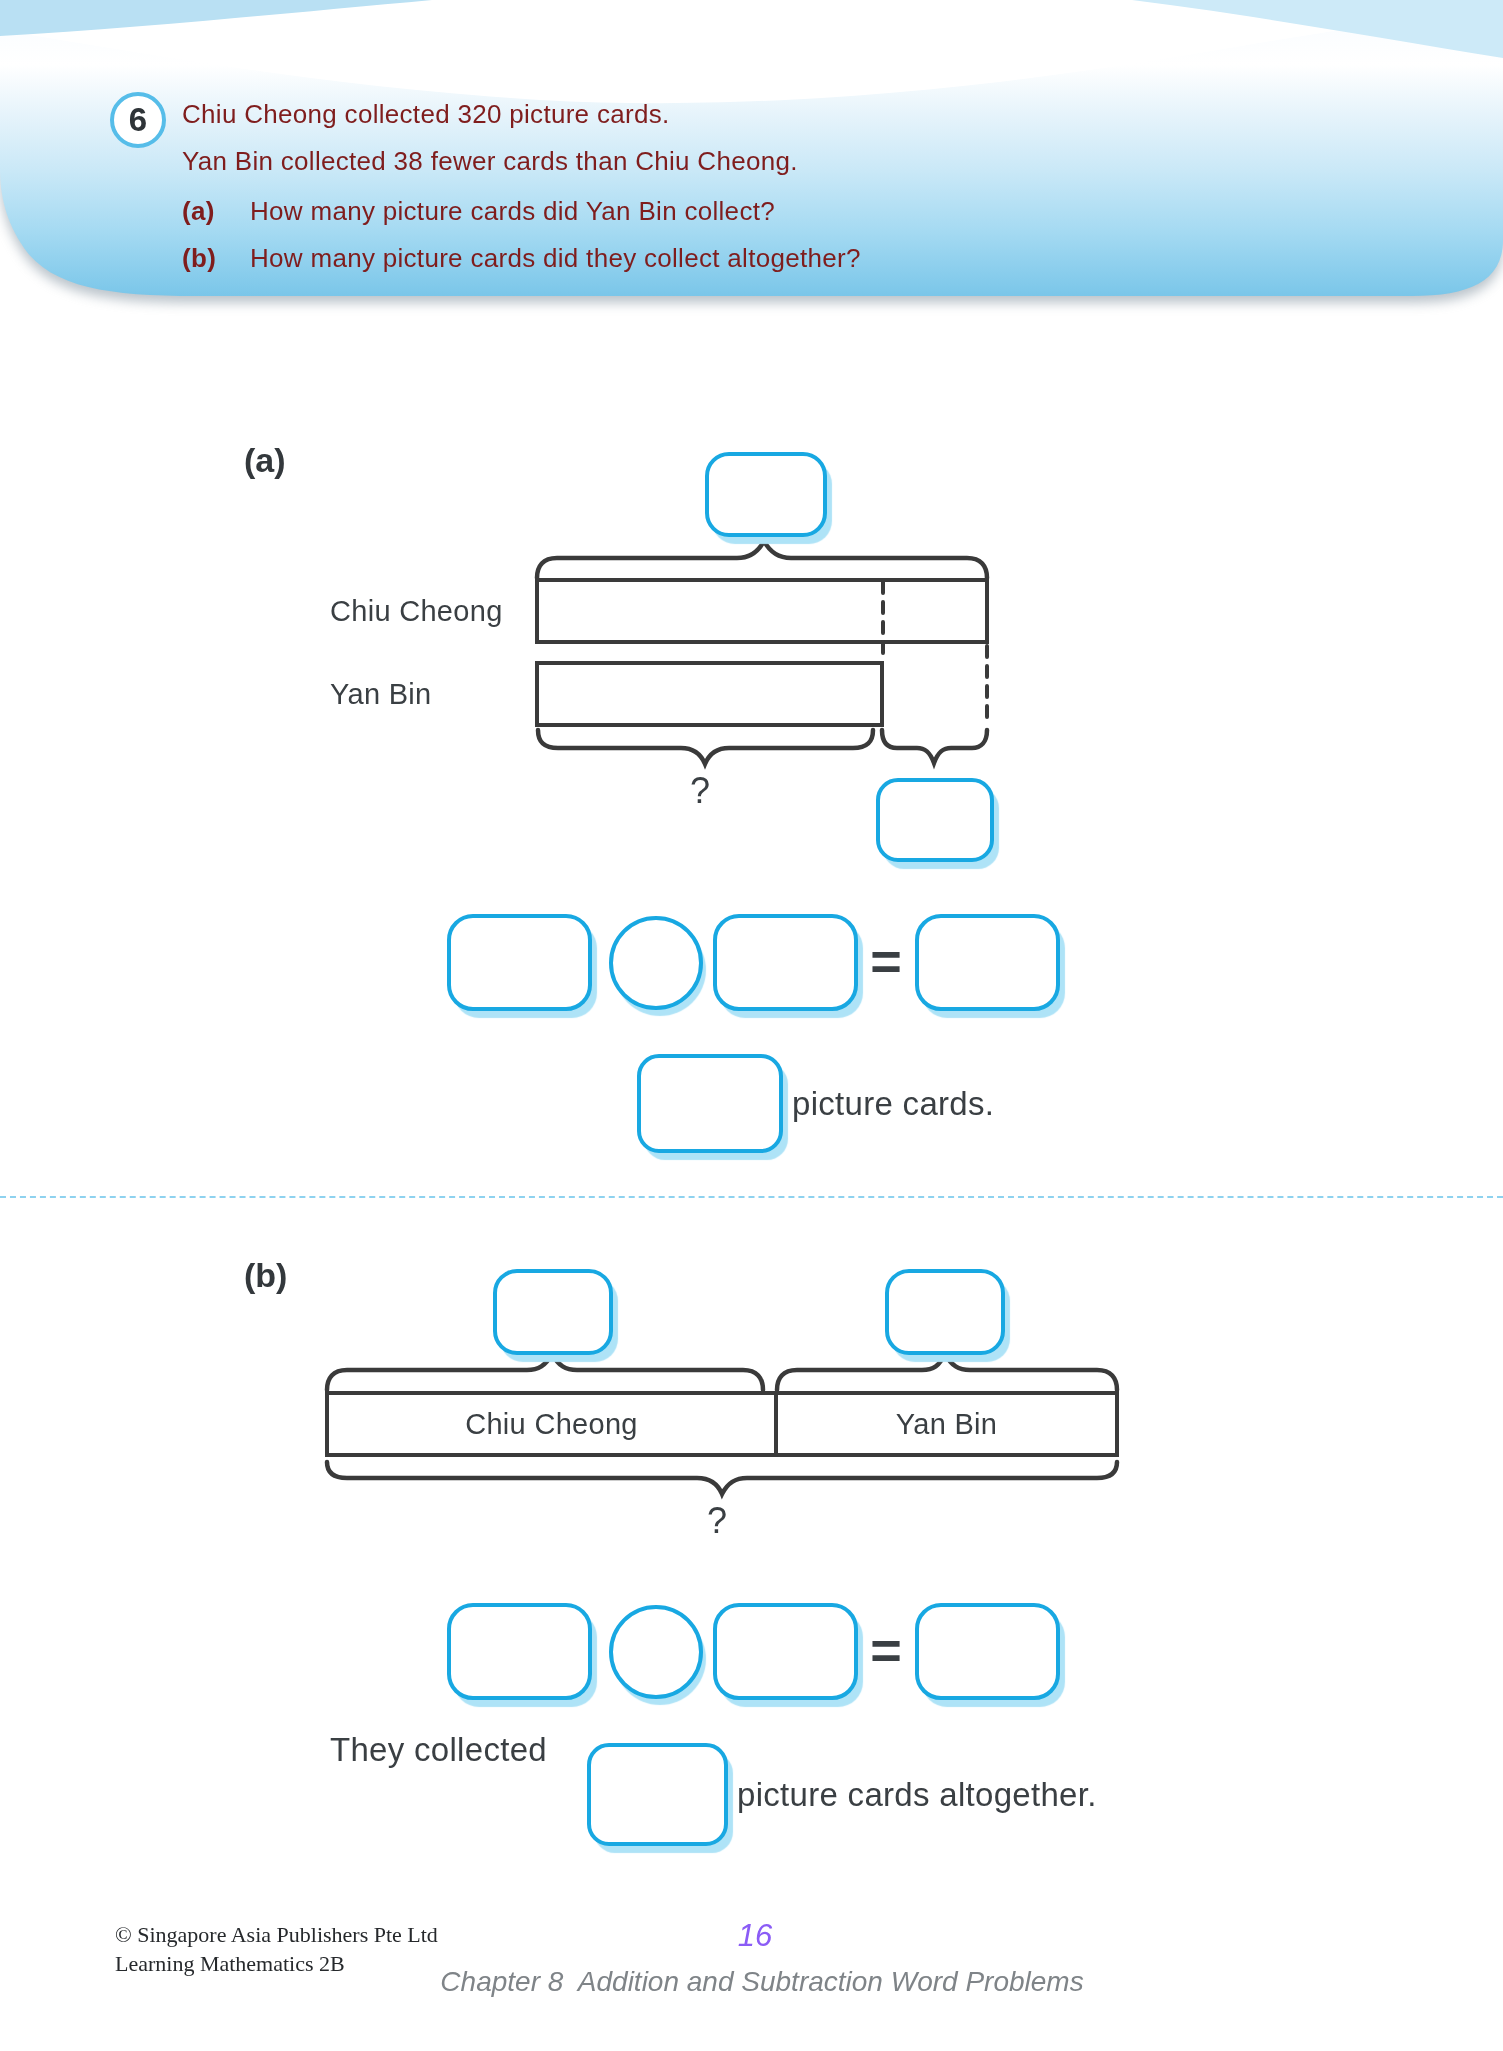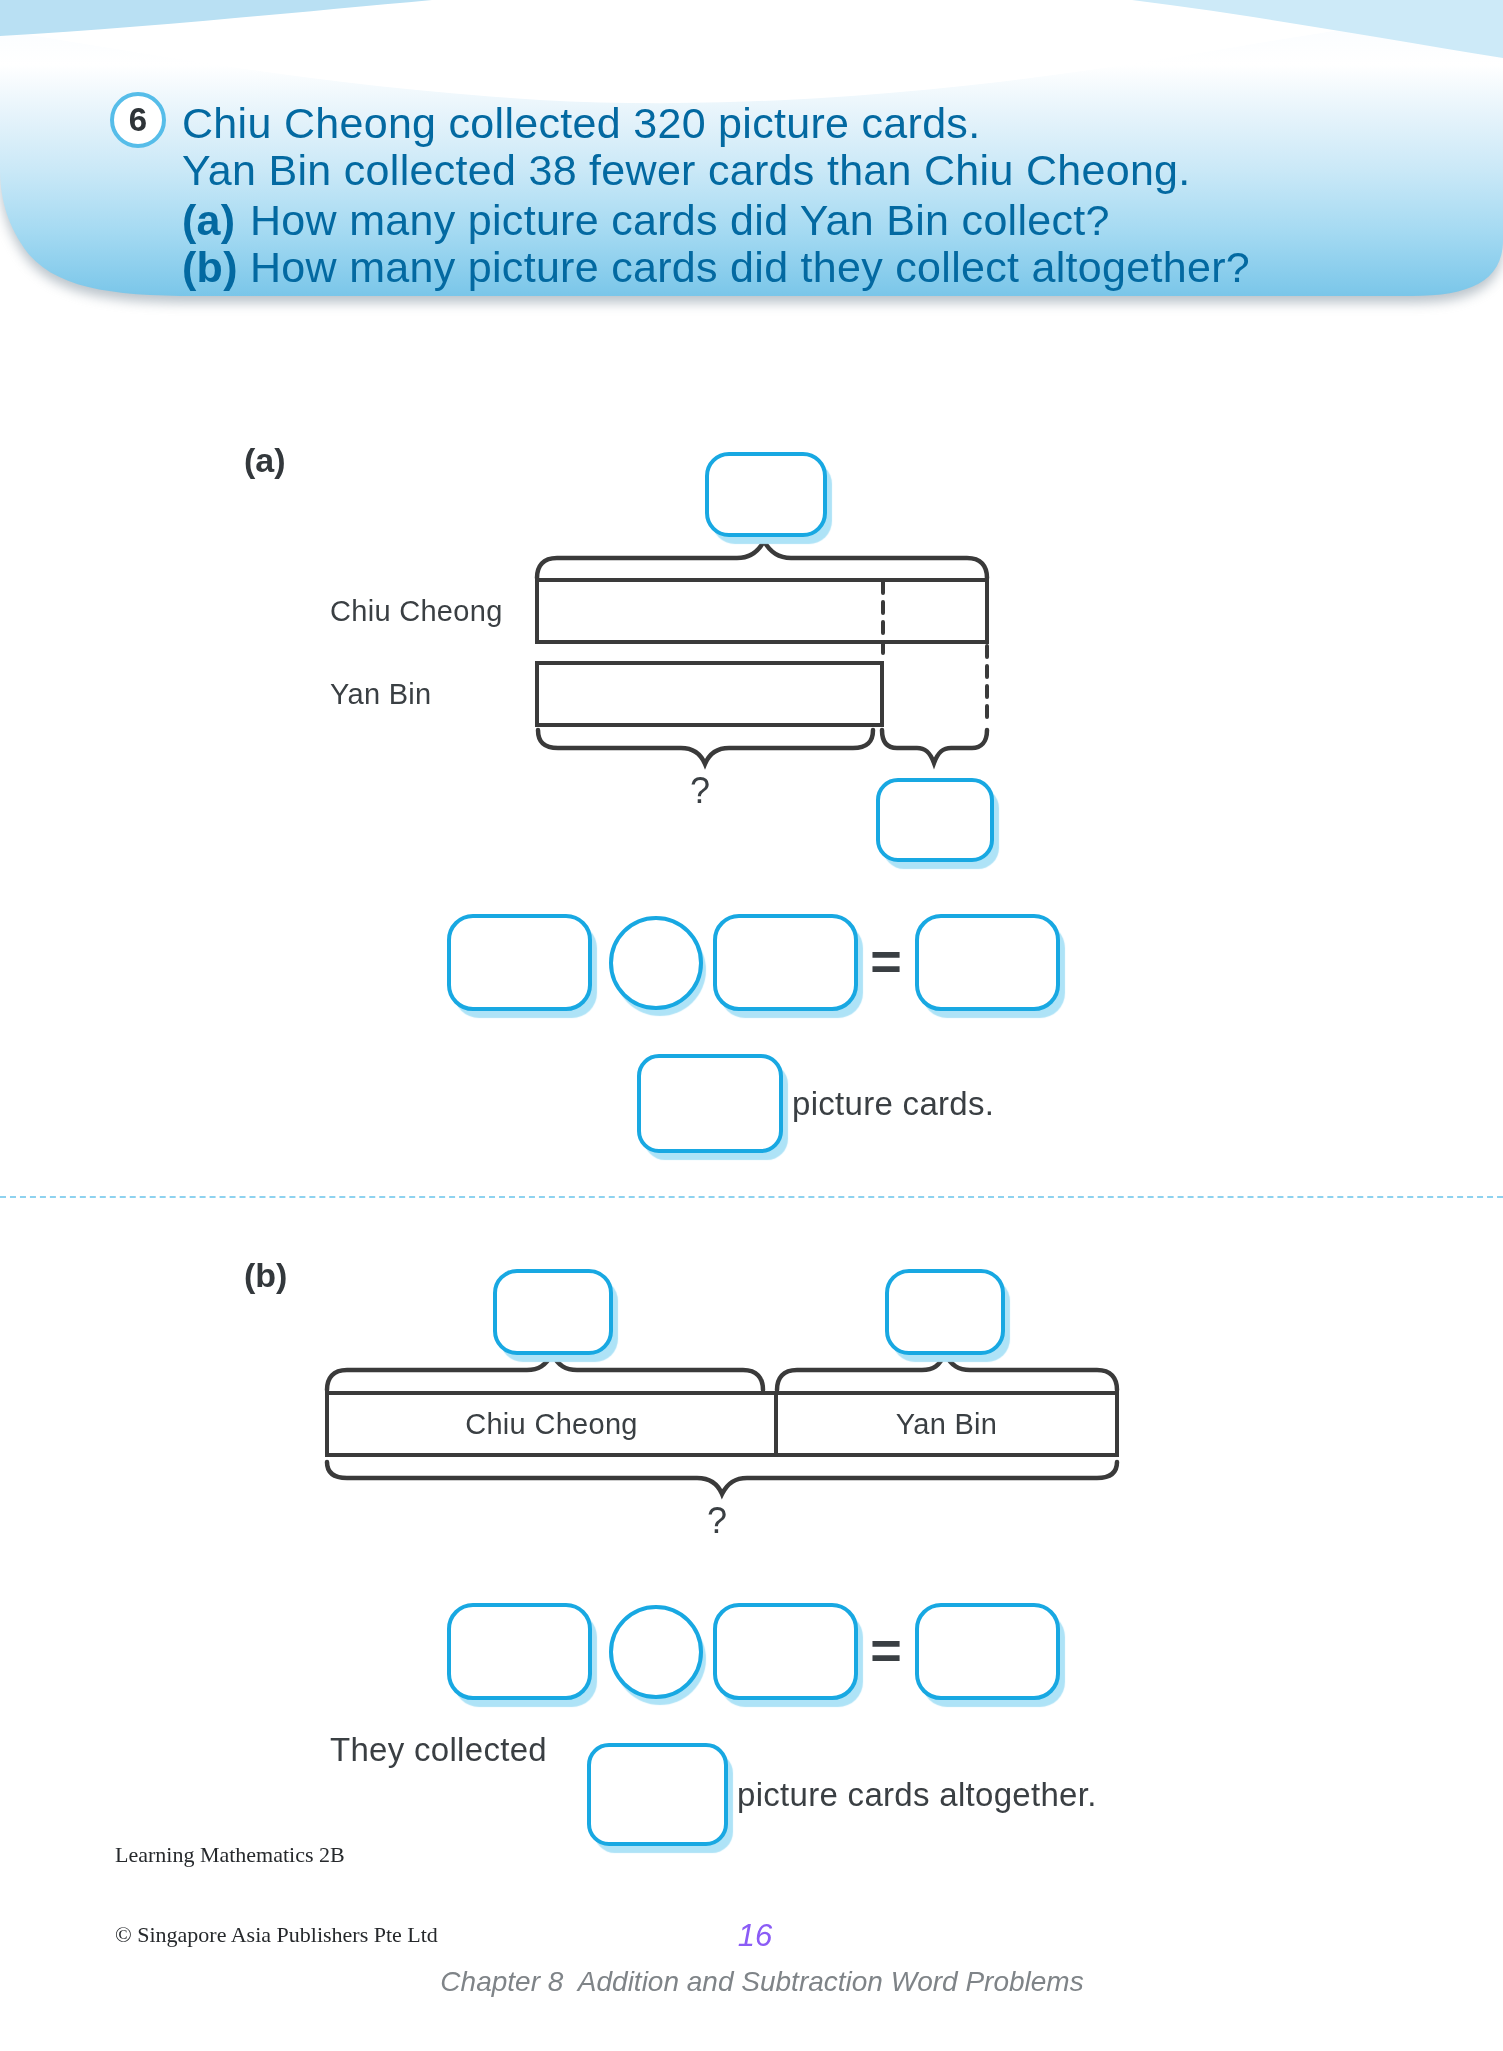--- a/index.html
+++ b/index.html
@@ -2,21 +2,21 @@
 <html><head>
 <meta charset="utf-8">
 <style>
   html,body{margin:0;padding:0;background:#ffffff;}
   .page{position:relative;width:1503px;height:2051px;background:#ffffff;overflow:hidden;
         font-family:"Liberation Sans","DejaVu Sans",sans-serif;color:#3e4347;}
   .abs{position:absolute;}
 
   
   .hdr-svg{position:absolute;left:0;top:0;filter:drop-shadow(0 7px 6px rgba(105,125,140,.45));}
-  .hdr-text{position:absolute;font-size:43px;letter-spacing:.3px;color:#0369a1;white-space:nowrap;}
+  .hdr-text{position:absolute;font-size:26px;letter-spacing:.3px;color:#7f1d1d;white-space:nowrap;}
   .hdr-bold{font-weight:bold;}
   .badge{position:absolute;left:110px;top:92px;width:56px;height:56px;border-radius:50%;
          background:#ffffff;border:4px solid #56bde9;box-sizing:border-box;
          display:flex;align-items:center;justify-content:center;
          font-size:33px;font-weight:bold;color:#2f3438;}
 
   
   .bluebox{position:absolute;background:#ffffff;border:4px solid #18a8e2;box-sizing:border-box;
            box-shadow:6px 8px 1px -1px #aee3f7;}
   .bluecircle{position:absolute;background:#ffffff;border:4px solid #18a8e2;border-radius:50%;
@@ -132,18 +132,18 @@
   <div class="bluebox" style="left:447px;top:1603px;width:145px;height:97px;border-radius:26px;"></div>
   <div class="bluecircle" style="left:609px;top:1605px;width:94px;height:94px;"></div>
   <div class="bluebox" style="left:713px;top:1603px;width:145px;height:97px;border-radius:26px;"></div>
   <div class="equals" style="left:860px;top:1603px;width:52px;height:93px;">=</div>
   <div class="bluebox" style="left:915px;top:1603px;width:145px;height:97px;border-radius:26px;"></div>
 
   <div class="sentence" style="left:330px;top:1698px;height:103px;">They collected</div>
   <div class="bluebox" style="left:587px;top:1743px;width:141px;height:103px;border-radius:22px;"></div>
   <div class="sentence" style="left:737px;top:1743px;height:103px;">picture cards altogether.</div>
 
-  <div class="foot-serif" style="left:115px;top:1841px;">Learning Mathematics 2B</div>
+  <div class="foot-serif" style="left:115px;top:1950px;">Learning Mathematics 2B</div>
   <div class="foot-serif" style="left:115px;top:1921px;">© Singapore Asia Publishers Pte Ltd</div>
   <div class="pagenum" style="left:695px;top:1918px;width:120px;">16</div>
   <div class="chapter" style="left:382px;top:1958px;width:760px;">Chapter 8&nbsp; Addition and Subtraction Word Problems</div>
 
 </div>
 
 </body></html>

